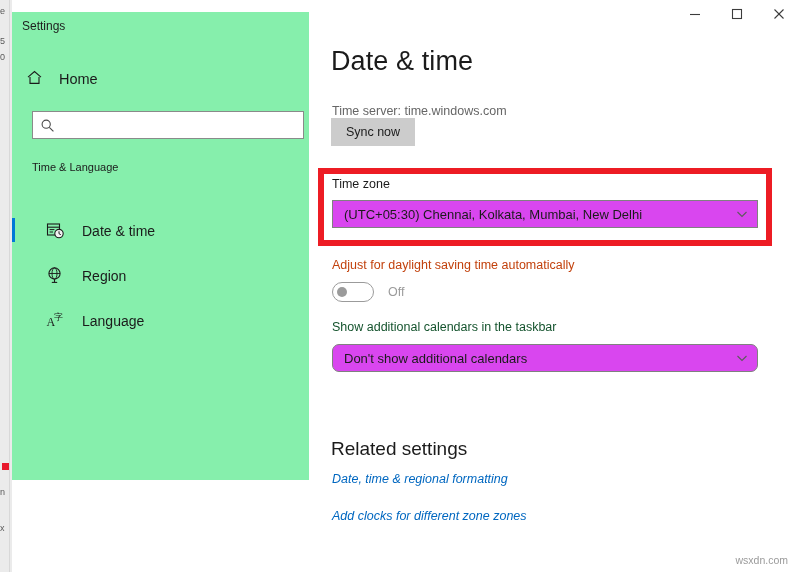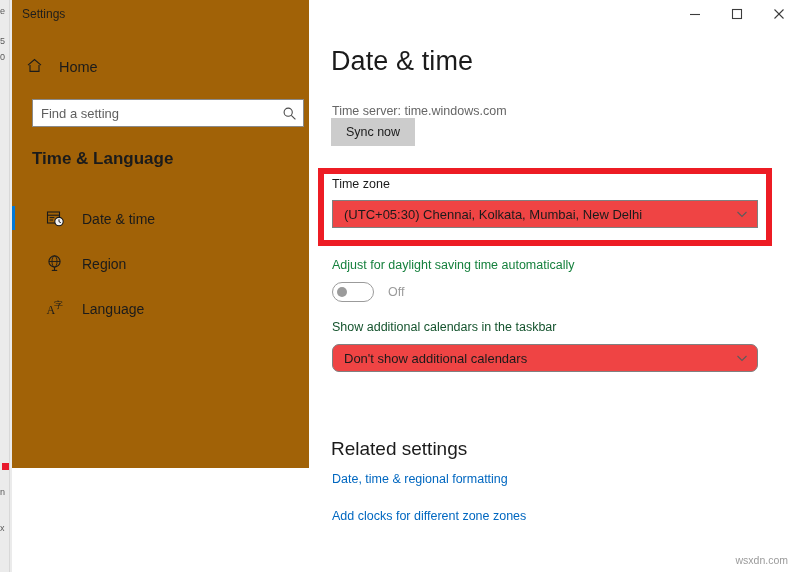--- a/index.html
+++ b/index.html
@@ -56,24 +56,24 @@
     left: 2px;
     width: 7px;
     height: 7px;
     background: #e8192c;
   }
 
   
   .sidebar {
     position: absolute;
     left: 12px;
-    top: 0;
+    top: 12px;
     width: 297px;
     height: 468px;
-    background: #a16207;
+    background: #86efac;
   }
   .titlebar-text {
     position: absolute;
     left: 10px;
     top: 7px;
     font-size: 12px;
     color: #1d1d1d;
   }
   .home-row {
     position: absolute;
@@ -118,22 +118,22 @@
     width: 28px;
     display: flex;
     align-items: center;
     justify-content: center;
   }
 
   .group-title {
     position: absolute;
     left: 20px;
     top: 149px;
-    font-size: 17px;
-    font-weight: bold;
+    font-size: 11px;
+    font-weight: normal;
     color: #1b1b1b;
   }
 
   .nav-list {
     position: absolute;
     left: 0;
     top: 196px;
     width: 297px;
   }
   .nav-item {
@@ -236,21 +236,21 @@
 
   .tz-label {
     position: absolute;
     left: 23px;
     top: 177px;
     font-size: 12.5px;
     color: #1b1b1b;
   }
   .combo {
     position: absolute;
-    background: #ef4444;
+    background: #d946ef;
     border: 1px solid #808080;
     box-sizing: border-box;
     display: flex;
     align-items: center;
   }
   .combo .combo-text {
     flex: 1 1 auto;
     padding-left: 11px;
     font-size: 13px;
     color: #1b1b1b;
@@ -268,21 +268,21 @@
     top: 200px;
     width: 426px;
     height: 28px;
   }
 
   .dst-label {
     position: absolute;
     left: 23px;
     top: 258px;
     font-size: 12.5px;
-    color: #15803d;
+    color: #c2410c;
   }
   .toggle-row {
     position: absolute;
     left: 23px;
     top: 282px;
     display: flex;
     align-items: center;
     gap: 14px;
   }
   .toggle {
@@ -332,20 +332,21 @@
     color: #1b1b1b;
     text-align: right;
   }
   .link {
     position: absolute;
     left: 23px;
     font-size: 12.5px;
     color: #0067c0;
     text-decoration: none;
     cursor: default;
+    font-style: italic;
   }
   .link-1 { top: 472px; }
   .link-2 { top: 509px; }
 
   .watermark {
     position: absolute;
     right: 12px;
     bottom: 6px;
     font-size: 10.5px;
     color: #9a9a9a;
@@ -374,21 +375,20 @@
       <span class="icon-svg">
         <svg width="17" height="17" viewBox="0 0 17 17">
           <path d="M2 8.2 L8.5 2.6 L15 8.2" fill="none" stroke="#1b1b1b" stroke-width="1.1"></path>
           <path d="M4 8.1 V14.4 H13 V8.1" fill="none" stroke="#1b1b1b" stroke-width="1.1"></path>
         </svg>
       </span>
       <span class="home-label">Home</span>
     </div>
 
     <div class="search-box">
-      <input class="search-input" type="text" placeholder="Find a setting" style="">
       <span class="search-icon-wrap">
         <svg width="15" height="15" viewBox="0 0 15 15">
           <circle cx="6.2" cy="6.2" r="4.1" fill="none" stroke="#4a4a4a" stroke-width="1.1"></circle>
           <line x1="9.3" y1="9.3" x2="13.4" y2="13.4" stroke="#4a4a4a" stroke-width="1.1"></line>
         </svg>
       </span>
     </div>
 
     <div class="group-title">Time &amp; Language</div>
 

